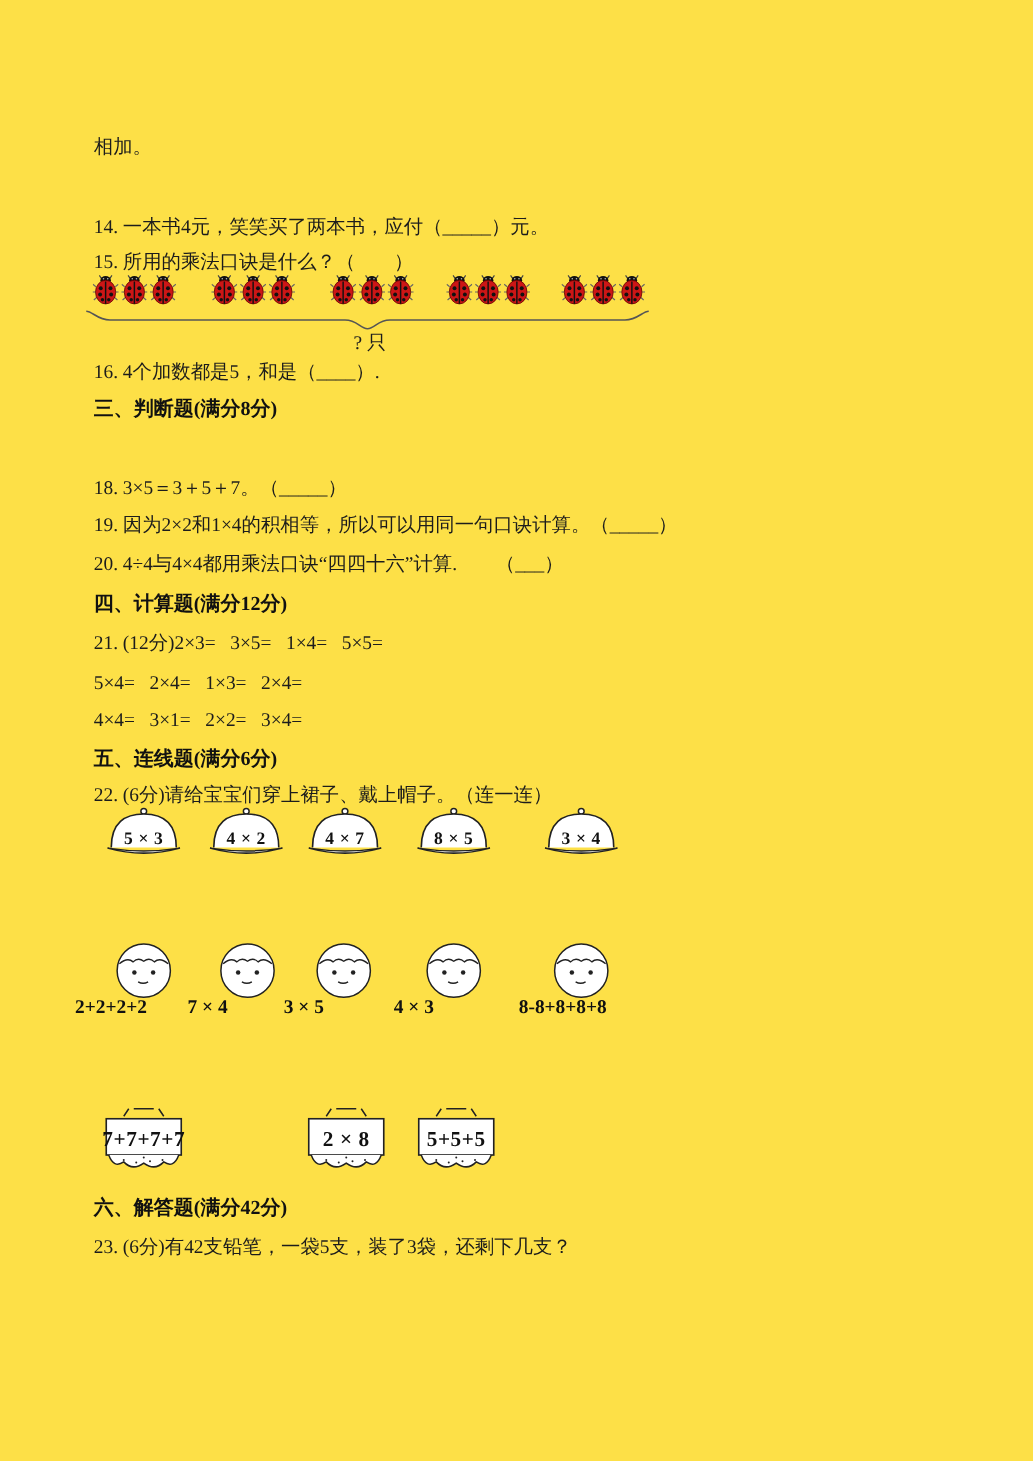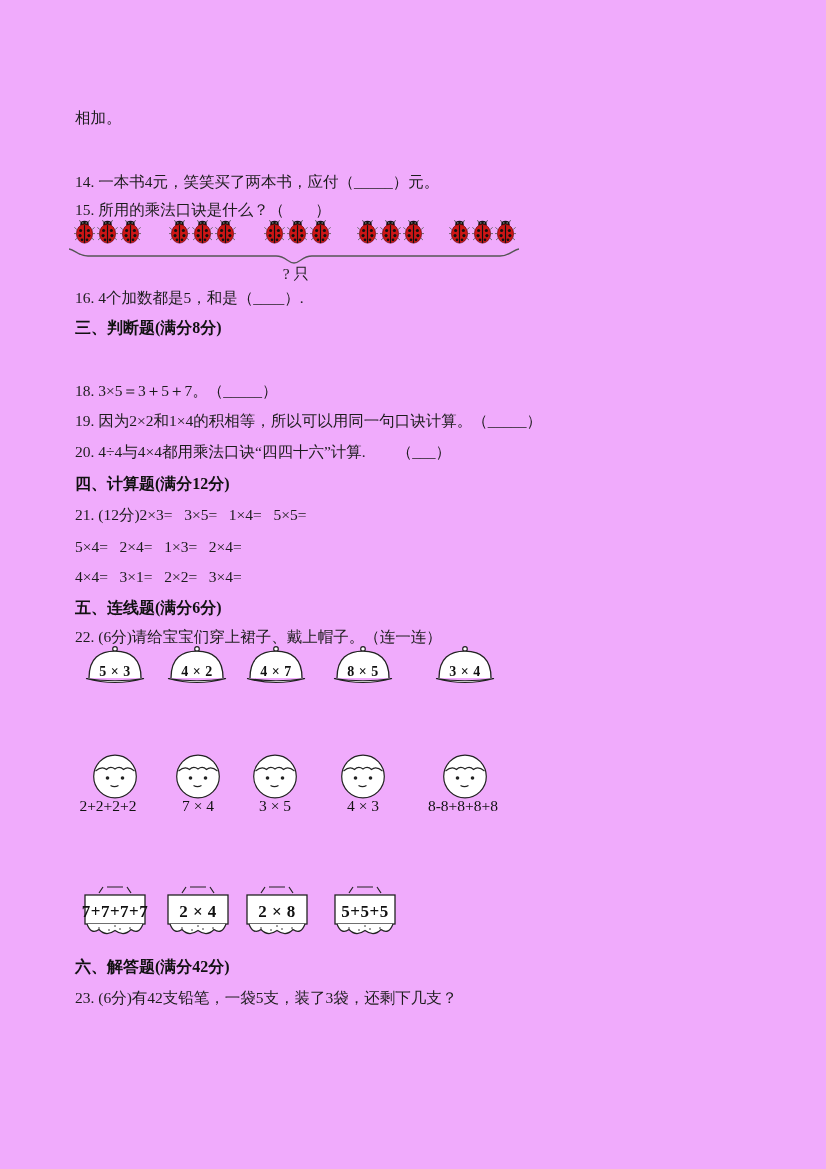--- a/index.html
+++ b/index.html
@@ -1,34 +1,34 @@
 <!DOCTYPE html>
 <html><head>
 <meta charset="utf-8">
 <style>
   html,body{margin:0;padding:0;background:#fff;}
   #page{
-    position:relative;width:826px;height:1169px;background:#f0abfc;
+    position:relative;width:826px;height:1169px;background:#fde047;
     font-family:"Liberation Serif","DejaVu Serif",serif;
     color:#1c1c1c;overflow:hidden;
   }
   .line{position:absolute;left:75px;font-size:15.5px;white-space:pre;line-height:22px;}
   .heading{font-weight:bold;font-size:16px;color:#111;}
   
   .buggroup{position:absolute;top:219px;display:flex;gap:2px;}
   .bug{width:21px;height:26px;display:block;}
   .brace{position:absolute;left:66px;top:247px;width:456px;height:20px;}
   .brace-label{position:absolute;left:254px;top:264px;width:84px;text-align:center;font-size:15.5px;}
   
   .cell{position:absolute;text-align:center;}
   .cell .lbl{position:absolute;left:0;right:0;font-size:14px;font-weight:bold;color:#111;letter-spacing:0.5px;}
   .hat-cell{width:64px;height:44px;}
   .hat-cell .lbl{top:20px;font-family:Liberation Serif, serif;}
   .face-cell{width:48px;height:48px;}
-  .face-label{position:absolute;top:797px;width:96px;text-align:center;font-size:15.5px;font-weight:normal;color:#111;}
+  .face-label{position:absolute;top:797px;width:96px;font-size:15.5px;font-weight:bold;color:#111;}
   .skirt-cell{width:80px;height:62px;}
   .skirt-cell .lbl{top:20px;font-size:17px;}
   svg{display:block;}
 </style>
 </head>
 <body>
 
 <svg width="0" height="0" style="position:absolute">
   <defs>
     <symbol id="ladybug" viewBox="0 0 20 24">
@@ -211,26 +211,20 @@
   <div class="face-label" style="left:227px">3 × 5</div>
   <div class="face-label" style="left:315px">4 × 3</div>
   <div class="face-label" style="left:415px">8-8+8+8+8</div>
 
   <div class="cell skirt-cell" style="left:75px;top:882px">
     <svg width="80" height="62">
         <use href="#skirt"></use>
       </svg>
     <span class="lbl">7+7+7+7</span>
   </div>
-  <div class="cell skirt-cell" style="left:158px;top:882px">
-    <svg width="80" height="62">
-        <use href="#skirt"></use>
-      </svg>
-    <span class="lbl">2 × 4</span>
-  </div>
   <div class="cell skirt-cell" style="left:237px;top:882px">
     <svg width="80" height="62">
         <use href="#skirt"></use>
       </svg>
     <span class="lbl">2 × 8</span>
   </div>
   <div class="cell skirt-cell" style="left:325px;top:882px">
     <svg width="80" height="62">
         <use href="#skirt"></use>
       </svg>

